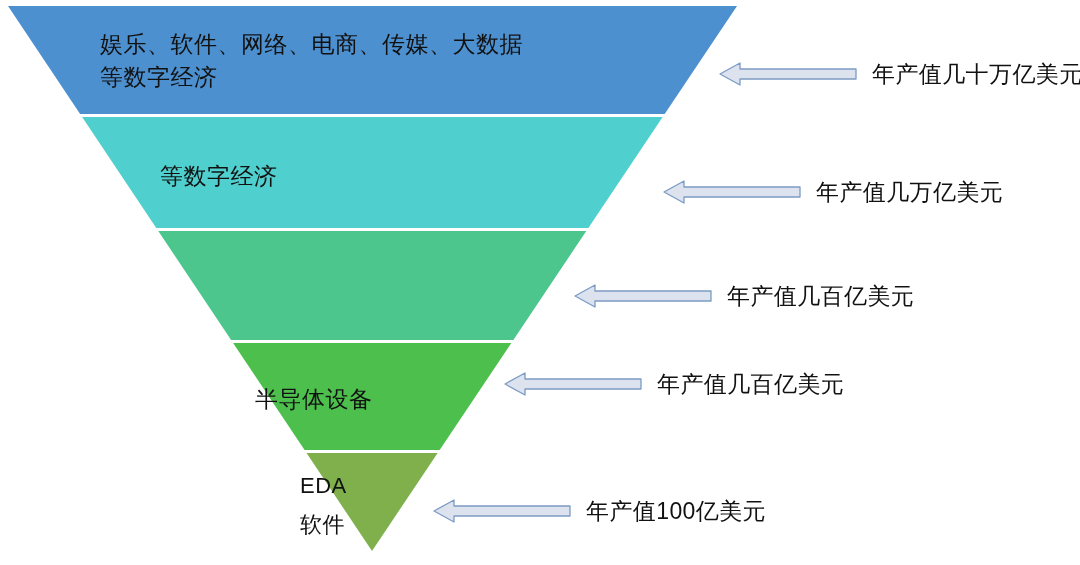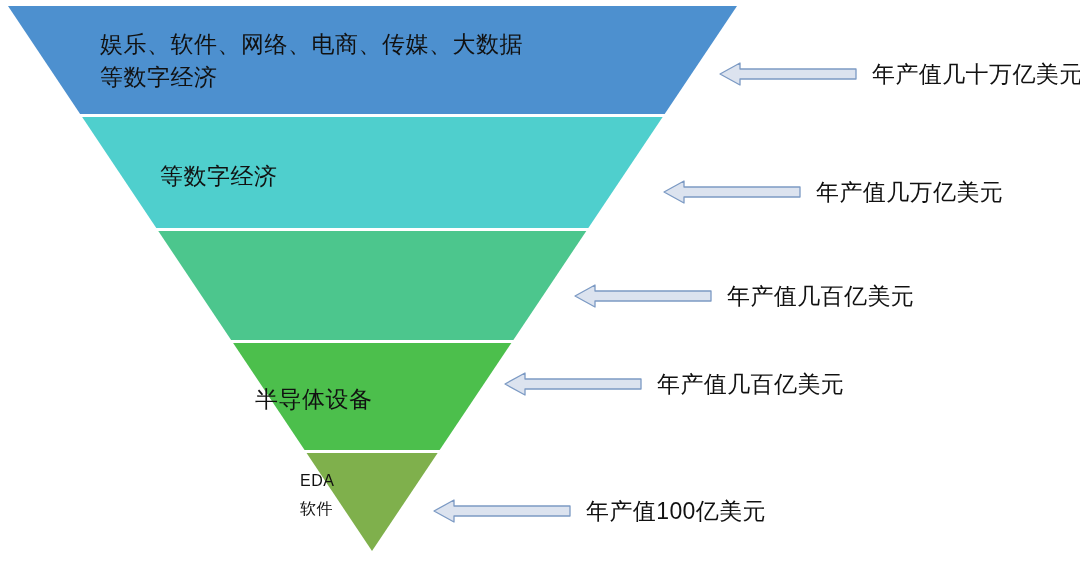--- a/index.html
+++ b/index.html
@@ -30,21 +30,21 @@
     position: absolute;
     color: #111111;
     font-size: 23px;
     line-height: 1.42;
     text-align: left;
     white-space: pre-line;
     letter-spacing: 0.5px;
     pointer-events: none;
   }
   .tier1-label { font-size: 23px; }
-  .tier5-label { font-size: 16px; line-height: 1.75; }
+  .tier5-label { font-size: 22px; line-height: 1.75; }
   .callout {
     position: absolute;
     display: flex;
     align-items: center;
     height: 40px;
   }
   .callout-text {
     color: #111111;
     font-size: 23px;
     white-space: nowrap;

